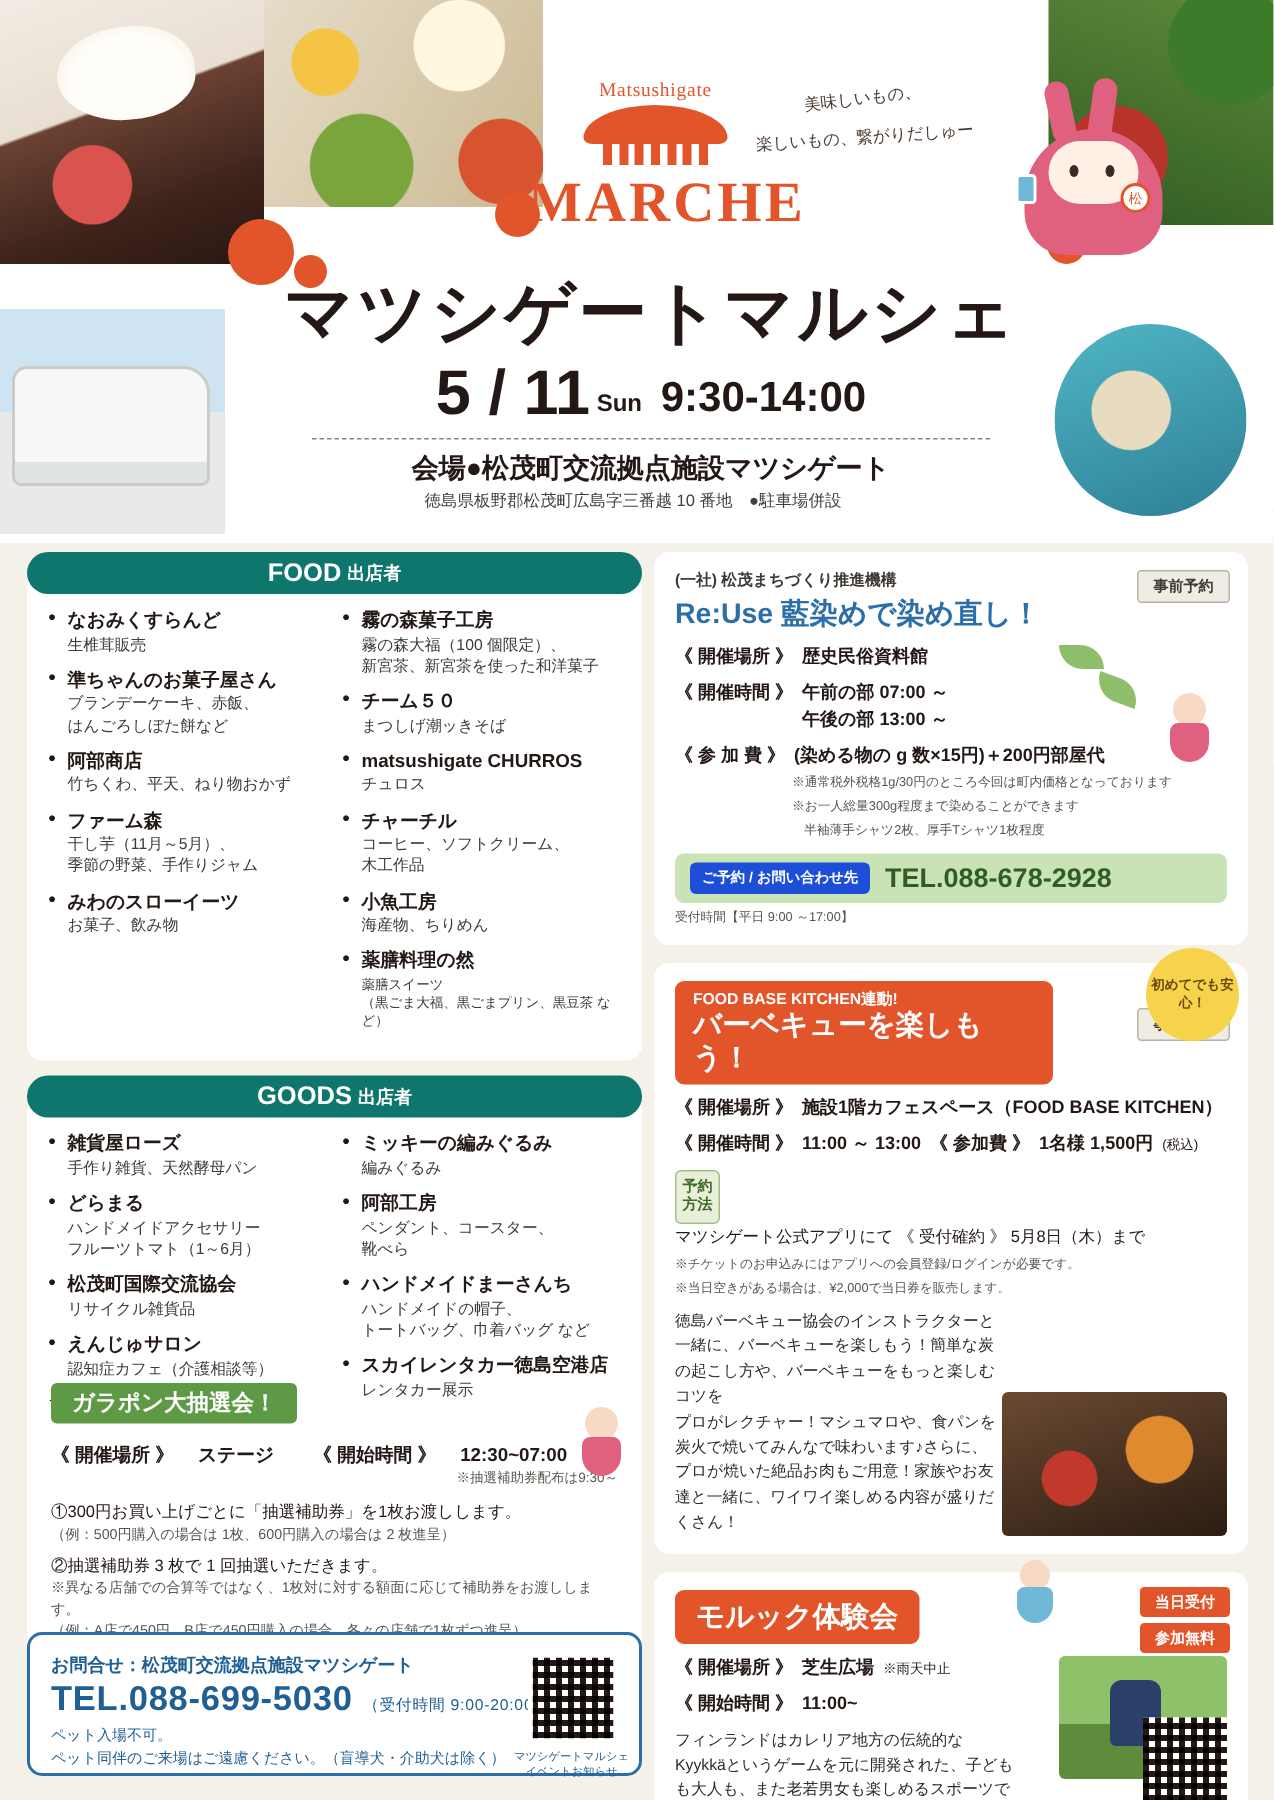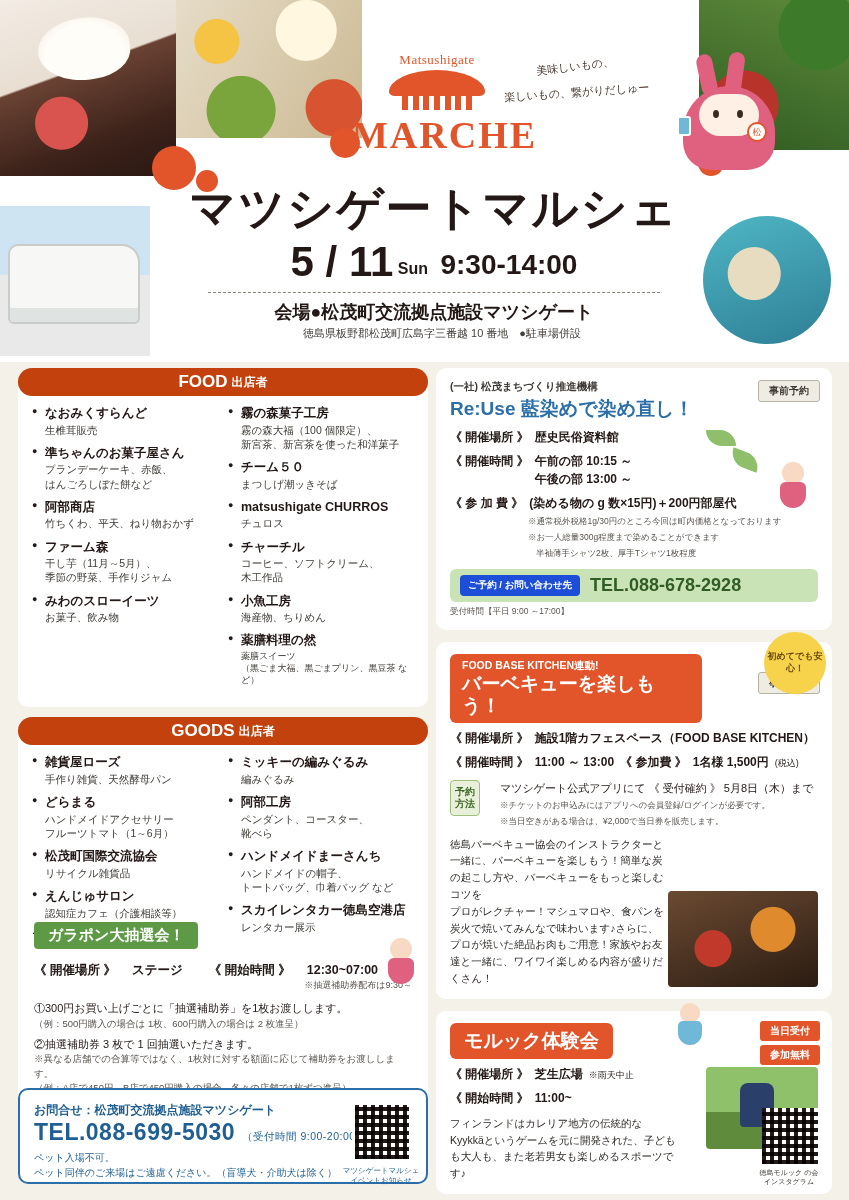--- a/index.html
+++ b/index.html
@@ -101,31 +101,31 @@
     position:absolute; left:184px; top:178px; width:500px; text-align:center;
     font-size:46px; font-weight:700; letter-spacing:2px; color:#231815;
     font-family:"Liberation Sans", sans-serif;
   }
   .title-date { position:absolute; left:184px; top:238px; width:500px; text-align:center; }
   .title-date .big { font-size:42px; font-weight:700; color:#231815; vertical-align:-2px; }
   .title-date .sun { font-size:16px; font-weight:700; }
   .title-date .time { font-size:28px; font-weight:700; margin-left:8px; }
   .title-rule { position:absolute; left:208px; top:292px; width:452px; border-top:1px dashed #8c8279; }
   .venue { position:absolute; left:184px; top:300px; width:500px; text-align:center; font-size:18px; font-weight:700; }
-  .venue-sub { position:absolute; left:192px; top:326px; width:500px; text-align:center; font-size:11px; color:#44403c; }
+  .venue-sub { position:absolute; left:172px; top:326px; width:500px; text-align:center; font-size:11px; color:#44403c; }
 
   
   .bodybg { position:absolute; left:0; top:362px; width:849px; height:838px; background:#f4f1e8; }
 
   
   .col-left { position:absolute; left:18px; top:368px; width:410px; }
   .col-right { position:absolute; left:436px; top:368px; width:396px; }
 
   .ribbon {
-    height:28px; background:#c2410c; color:#fff; border-radius:14px;
+    height:28px; background:#0f766e; color:#fff; border-radius:14px;
     display:flex; align-items:center; justify-content:center; gap:4px;
     font-size:17px; font-weight:700; position:relative;
   }
   .ribbon .sub { font-size:12px; font-weight:700; }
   .panel-white { background:#fff; border-radius:10px; padding:12px 14px; margin-top:-14px; padding-top:24px; }
 
   .two-col { display:flex; gap:10px; }
   .two-col > div { flex:1; }
 
   .item { margin-bottom:9px; }
@@ -174,21 +174,21 @@
   .telbar .num { font-size:18px; font-weight:700; color:#2f5d23; }
 
   .bbq-head { background:#e2552b; color:#fff; border-radius:6px; padding:5px 12px 6px; }
   .bbq-head .s { font-size:10.5px; font-weight:700; }
   .bbq-head .b { font-size:19px; font-weight:700; line-height:1.15; }
 
   .title-orange { font-size:19px; font-weight:700; color:#fff; background:#e2552b; border-radius:6px; padding:5px 14px; display:inline-block; }
 
   .para { font-size:10.5px; line-height:1.6; color:#2e2a26; margin-top:8px; }
 
-  .howto { display:flex; gap:20px; margin-top:9px; align-items:flex-start; }
+  .howto { display:flex; gap:1px; margin-top:9px; align-items:flex-start;flex-direction:column; }
   .howto .tagv { background:#e9f0d9; border:1px solid #9fbf7e; color:#3f6a2a; font-size:10px; font-weight:700; padding:5px 4px; border-radius:4px; width:30px; text-align:center; line-height:1.2; }
   .howto .txt { flex:1; font-size:11px; line-height:1.5; }
 
   .photo-bbq { position:absolute; right:14px; bottom:12px; width:150px; height:96px; border-radius:4px;
     background: radial-gradient(circle at 30% 60%, #c0392b 0 18px, transparent 19px),
                 radial-gradient(circle at 70% 40%, #e08a2e 0 22px, transparent 23px),
                 linear-gradient(160deg,#6b4a32,#2b1c12); }
   .photo-molkky { position:absolute; right:14px; top:56px; width:112px; height:82px; border-radius:4px;
     background: linear-gradient(180deg,#8fc06a 0 55%, #5e8b3c 55% 100%); }
   .photo-molkky:after{ content:""; position:absolute; left:34px; top:16px; width:34px; height:44px; background:#2b3f6b; border-radius:8px 8px 4px 4px; }
@@ -435,21 +435,21 @@
     <div class="rbox" style="min-height:212px">
       <div class="pill-gray">事前予約</div>
       <div class="rhead-sm">(一社) 松茂まちづくり推進機構</div>
       <div class="rtitle-blue">Re:Use 藍染めで染め直し！</div>
       <div class="kv">
         <span class="k">《 開催場所 》</span>
         <span class="v">歴史民俗資料館</span>
       </div>
       <div class="kv">
         <span class="k">《 開催時間 》</span>
-        <span class="v">午前の部 10:15 ～</span>
+        <span class="v">午前の部 07:00 ～</span>
       </div>
       <div class="kv" style="margin-top:1px">
         <span class="k" style="visibility:hidden">《 開催時間 》</span>
         <span class="v">午後の部 13:00 ～</span>
       </div>
       <div class="kv">
         <span class="k">《 参 加 費 》</span>
         <span class="v">(染める物の g 数×15円)＋200円部屋代</span>
       </div>
       <div class="fine" style="padding-left:78px">※通常税外税格1g/30円のところ今回は町内価格となっております</div>

